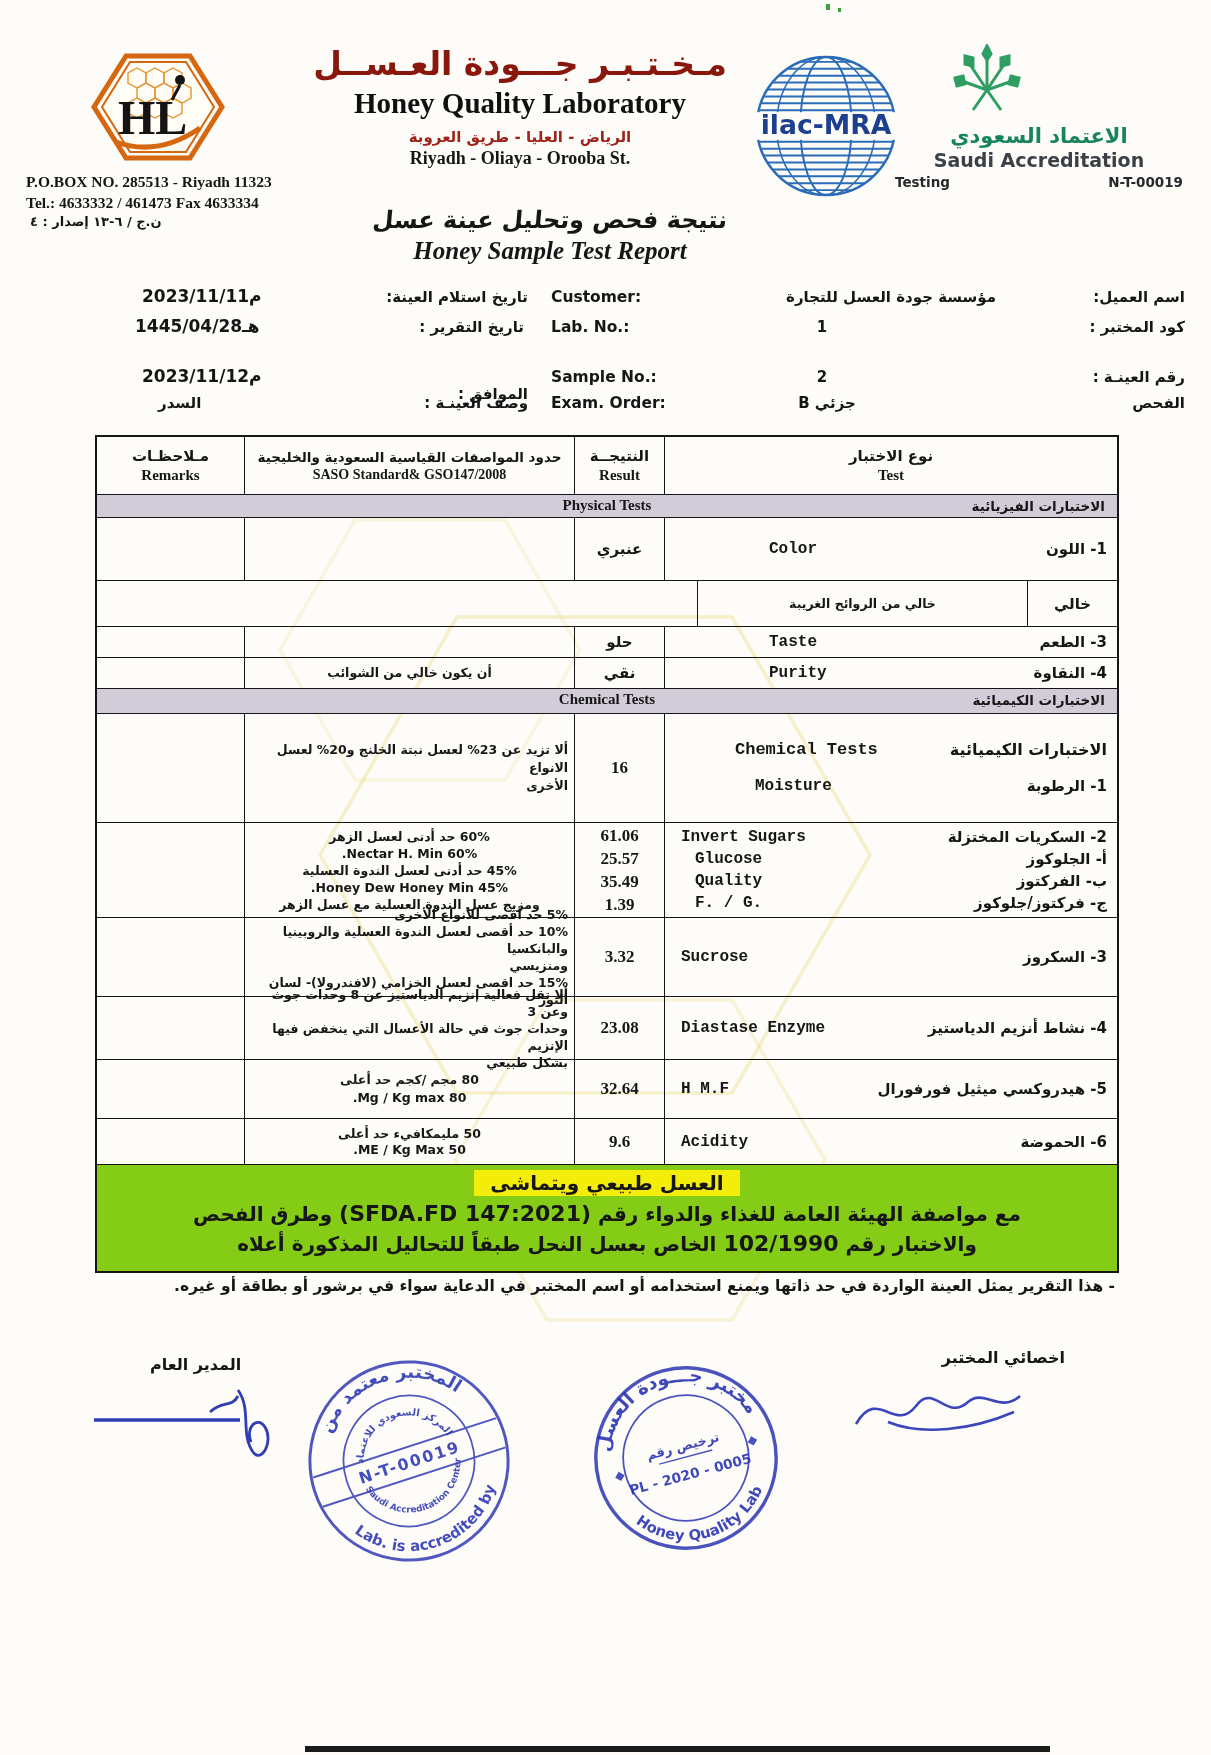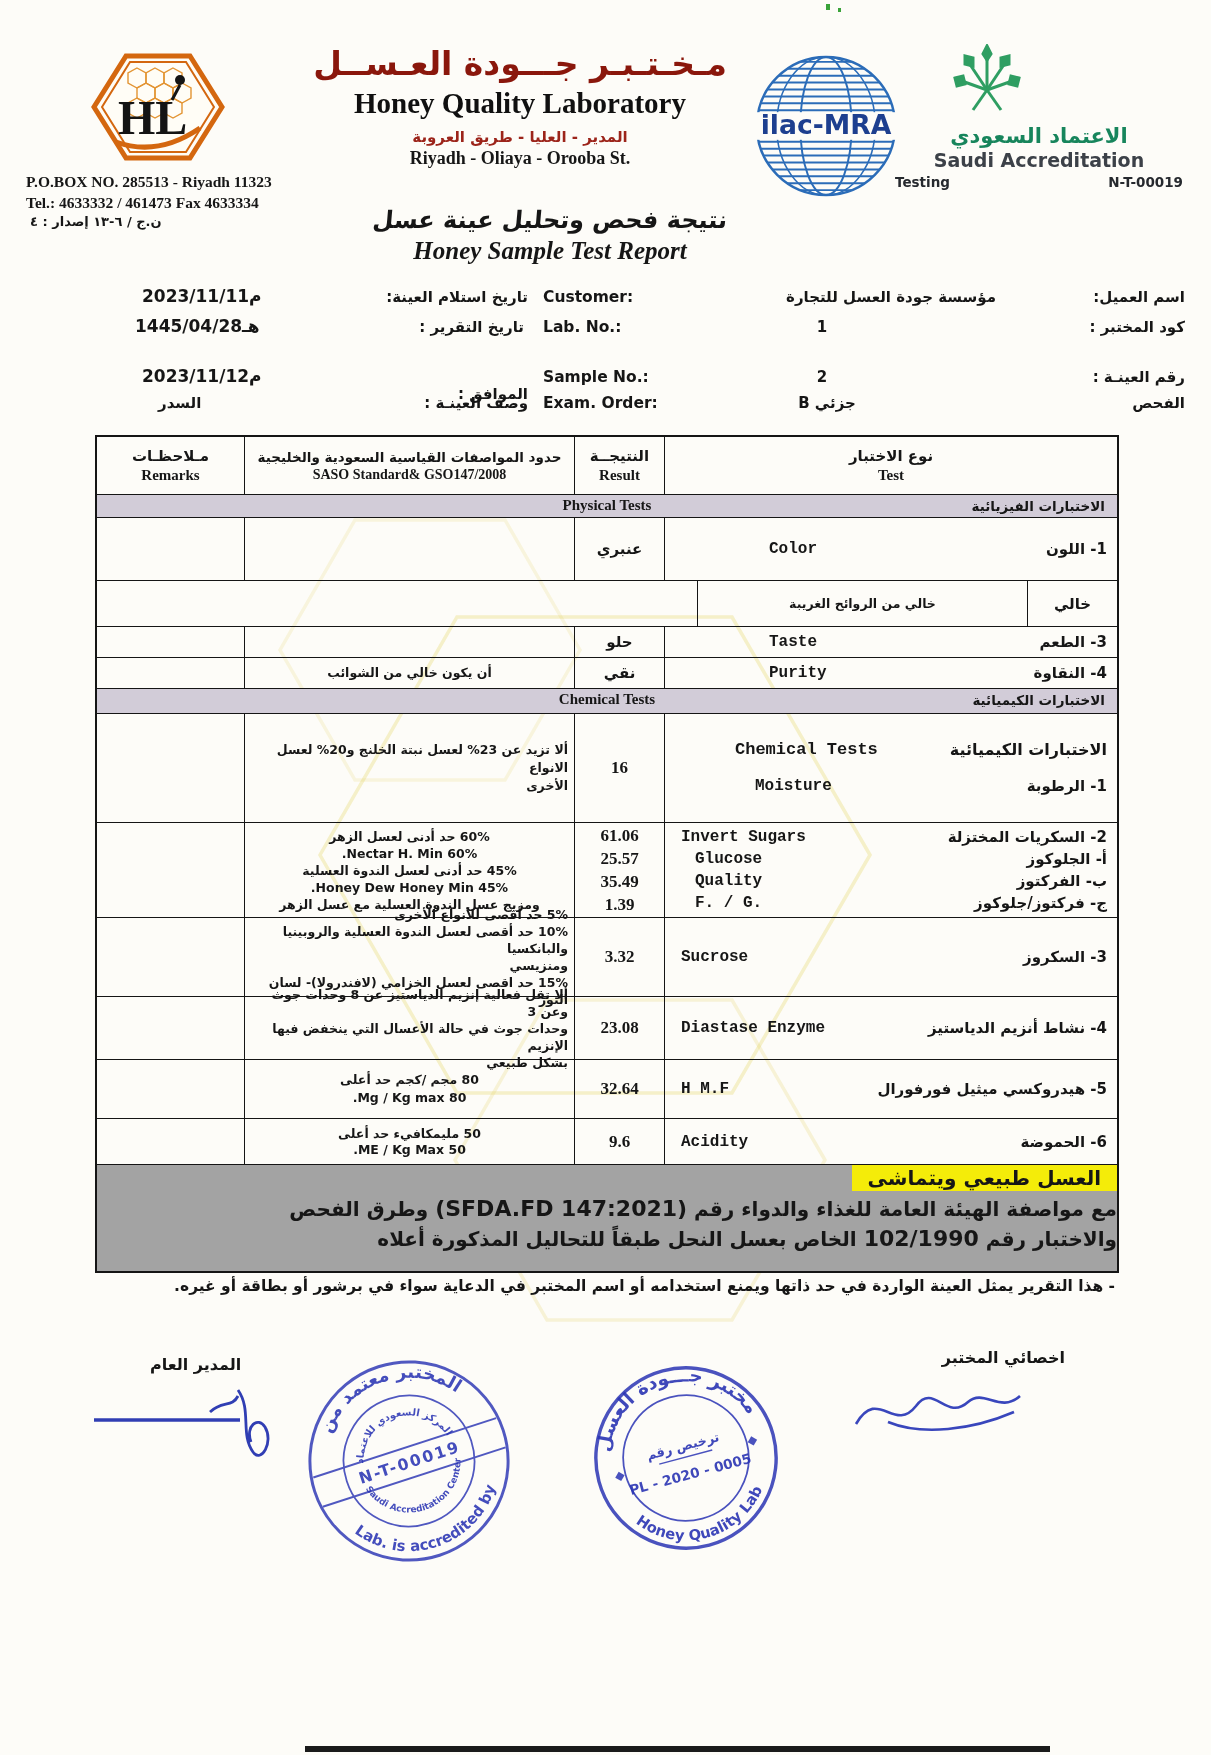--- a/index.html
+++ b/index.html
@@ -19,21 +19,21 @@
   .sac-block{position:absolute;left:893px;top:40px;width:292px;text-align:center;}
   .sac-ar{font-size:21px;font-weight:bold;color:#17855c;margin-top:2px;direction:rtl;}
   .sac-en{font-size:19px;font-weight:bold;color:#3c4148;margin-top:1px;}
   .sac-row{display:flex;justify-content:space-between;font-size:13.5px;font-weight:bold;color:#26292e;margin-top:3px;padding:0 2px;}
   
   .rtitle{position:absolute;left:340px;top:206px;width:420px;text-align:center;}
   .rtitle .ar{font-size:24px;font-weight:bold;direction:rtl;transform:skewX(-5deg);}
   .rtitle .en{font-family:"Liberation Serif",serif;font-style:italic;font-weight:bold;font-size:25px;margin-top:3px;}
   
   .inf{position:absolute;font-weight:bold;font-size:15px;white-space:nowrap;direction:rtl;}
-  .inf.en{direction:ltr;font-size:15.5px;}
+  .inf.en{direction:ltr;font-size:15.5px;margin-left:8px;}
   .inf.date{direction:ltr;font-size:17px;}
   
   .table{position:absolute;top:435px;left:95px;width:1020px;border:2px solid #151515;direction:rtl;z-index:2;background:transparent;}
   .row{display:flex;border-bottom:1px solid #151515;}
   .row:last-child{border-bottom:none;}
   .cell{box-sizing:border-box;display:flex;flex-direction:column;justify-content:center;align-items:center;min-width:0;}
   .row > .cell:not(:last-child){border-left:1px solid #151515;}
   .c-test{width:453px;}
   .c-result{width:90px;}
   .c-saso{width:330px;}
@@ -54,21 +54,21 @@
   .tl.mid{padding-left:70px;}
   .tl.mid2{padding-left:90px;}
   .tl .en.big{font-size:17px;}
   .tl .ar.big{font-size:16px;}
   .result-ar{font-weight:bold;font-size:15px;direction:rtl;}
   .num{font-family:"Liberation Serif",serif;font-weight:bold;font-size:17px;direction:ltr;text-align:center;}
   .pre{white-space:pre-line;line-height:23px;}
   .saso{font-weight:bold;font-size:12.5px;text-align:center;white-space:pre-line;line-height:1.42;
         direction:rtl;padding:2px 6px;width:100%;box-sizing:border-box;}
   .saso.ta-r{text-align:right;}
-  .conclusion{display:block;background:#a3a3a3;box-sizing:border-box;direction:rtl;}
+  .conclusion{display:block;background:#84cc16;text-align:center;padding-top:5px;box-sizing:border-box;direction:rtl;}
   .headline{display:inline-block;background:#f4ec09;padding:1px 16px;font-size:20px;font-weight:bold;}
   .cl{font-size:20px;font-weight:bold;margin-top:5px;direction:rtl;}
   .cl .code{font-size:22px;direction:ltr;display:inline-block;}
   
   .note{position:absolute;top:1277px;right:96px;width:1020px;direction:rtl;text-align:right;
         font-weight:bold;font-size:15.5px;z-index:2;}
   .sig-label{position:absolute;font-weight:bold;font-size:16px;direction:rtl;z-index:2;}
   .stamp,.sig{position:absolute;z-index:3;}
   .wm{position:absolute;inset:0;z-index:1;pointer-events:none;}
   .bottom-strip{position:absolute;left:305px;top:1746px;width:745px;height:6px;background:#1b1b1b;z-index:4;}
@@ -109,21 +109,21 @@
 
   <div class="pobox-block">
     <div>P.O.BOX NO. 285513 - Riyadh 11323</div>
     <div>Tel.: 4633332 / 461473 Fax 4633334</div>
   </div>
   <div class="issue-line">ن.ج / ٦-١٣    إصدار : ٤</div>
 
   <div class="title-block">
     <div class="title-ar">مـخـتـبـر جـــودة العـســل</div>
     <div class="title-en">Honey Quality Laboratory</div>
-    <div class="addr-ar">المدير    - العليا  -  طريق العروبة</div>
+    <div class="addr-ar">الرياض    - العليا  -  طريق العروبة</div>
     <div class="addr-en">Riyadh - Oliaya - Orooba St.</div>
   </div>
 
   <svg class="abs" style="left:752px;top:52px;z-index:2" width="148" height="148" viewBox="0 0 150 150">
     <defs>
         <clipPath id="ilacclip">
           <circle cx="75" cy="75" r="70"></circle>
         </clipPath>
       </defs>
     <g clip-path="url(#ilacclip)" stroke="#2b6cb8" stroke-width="2">

